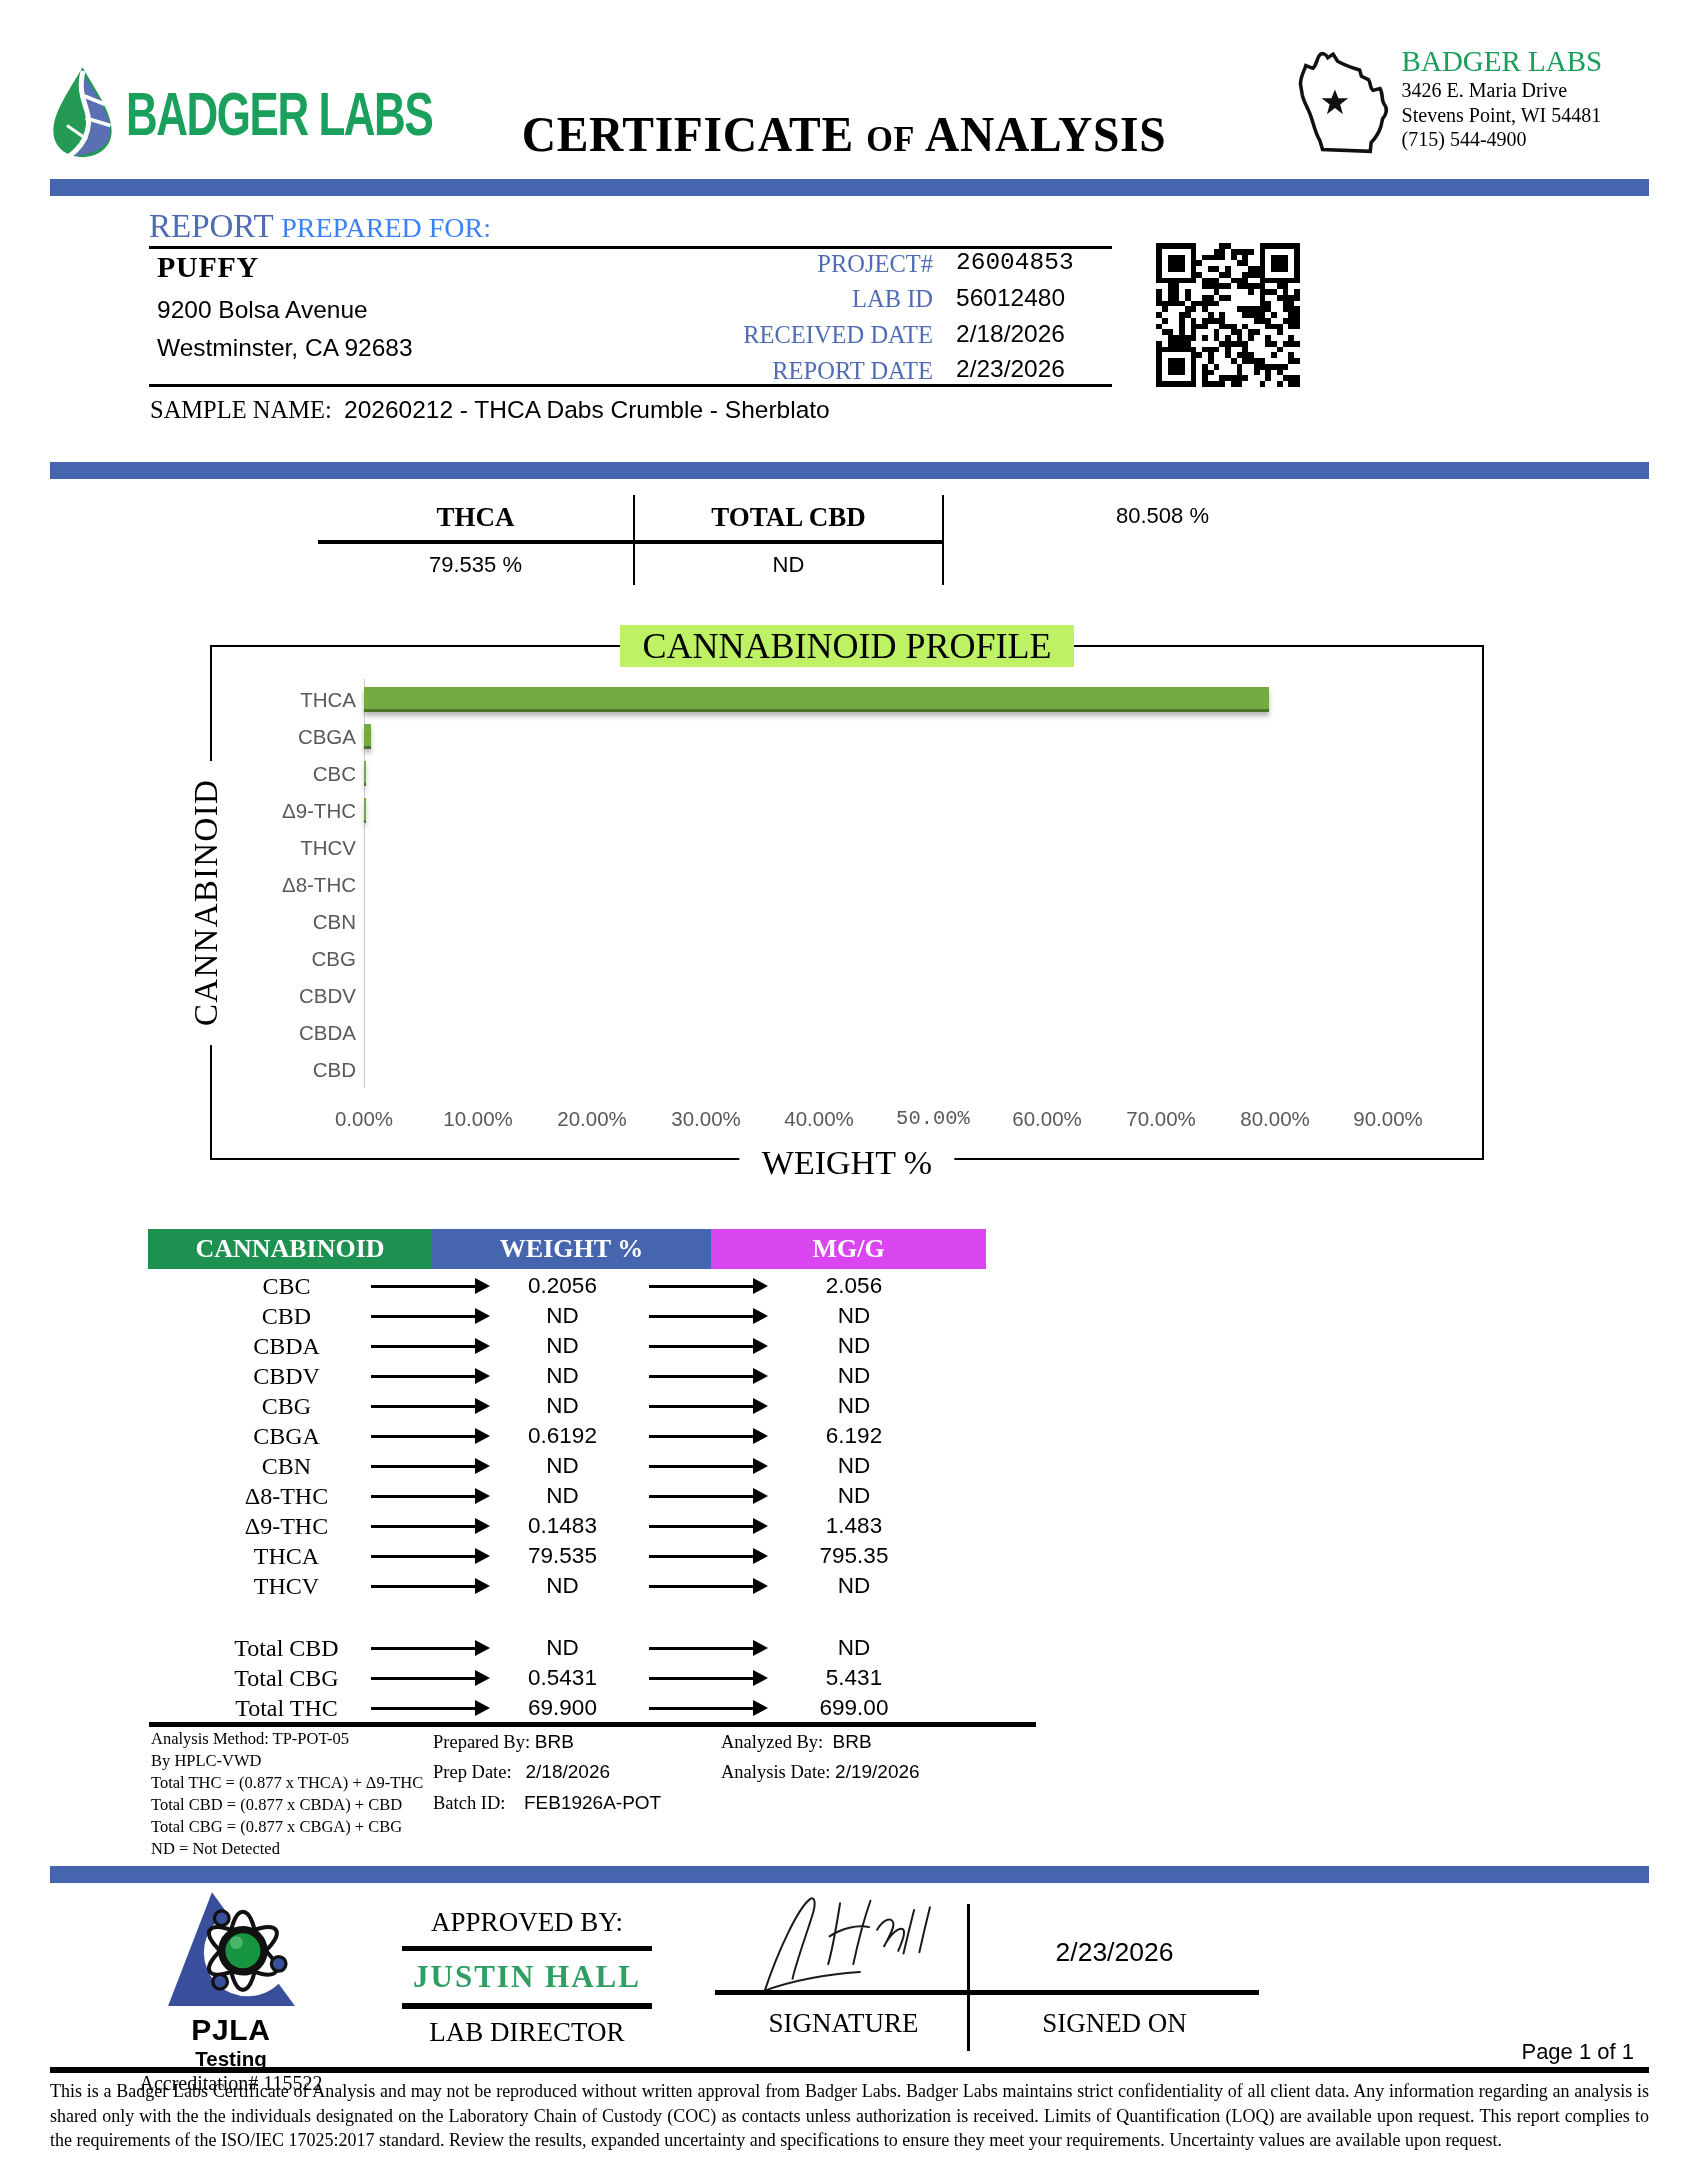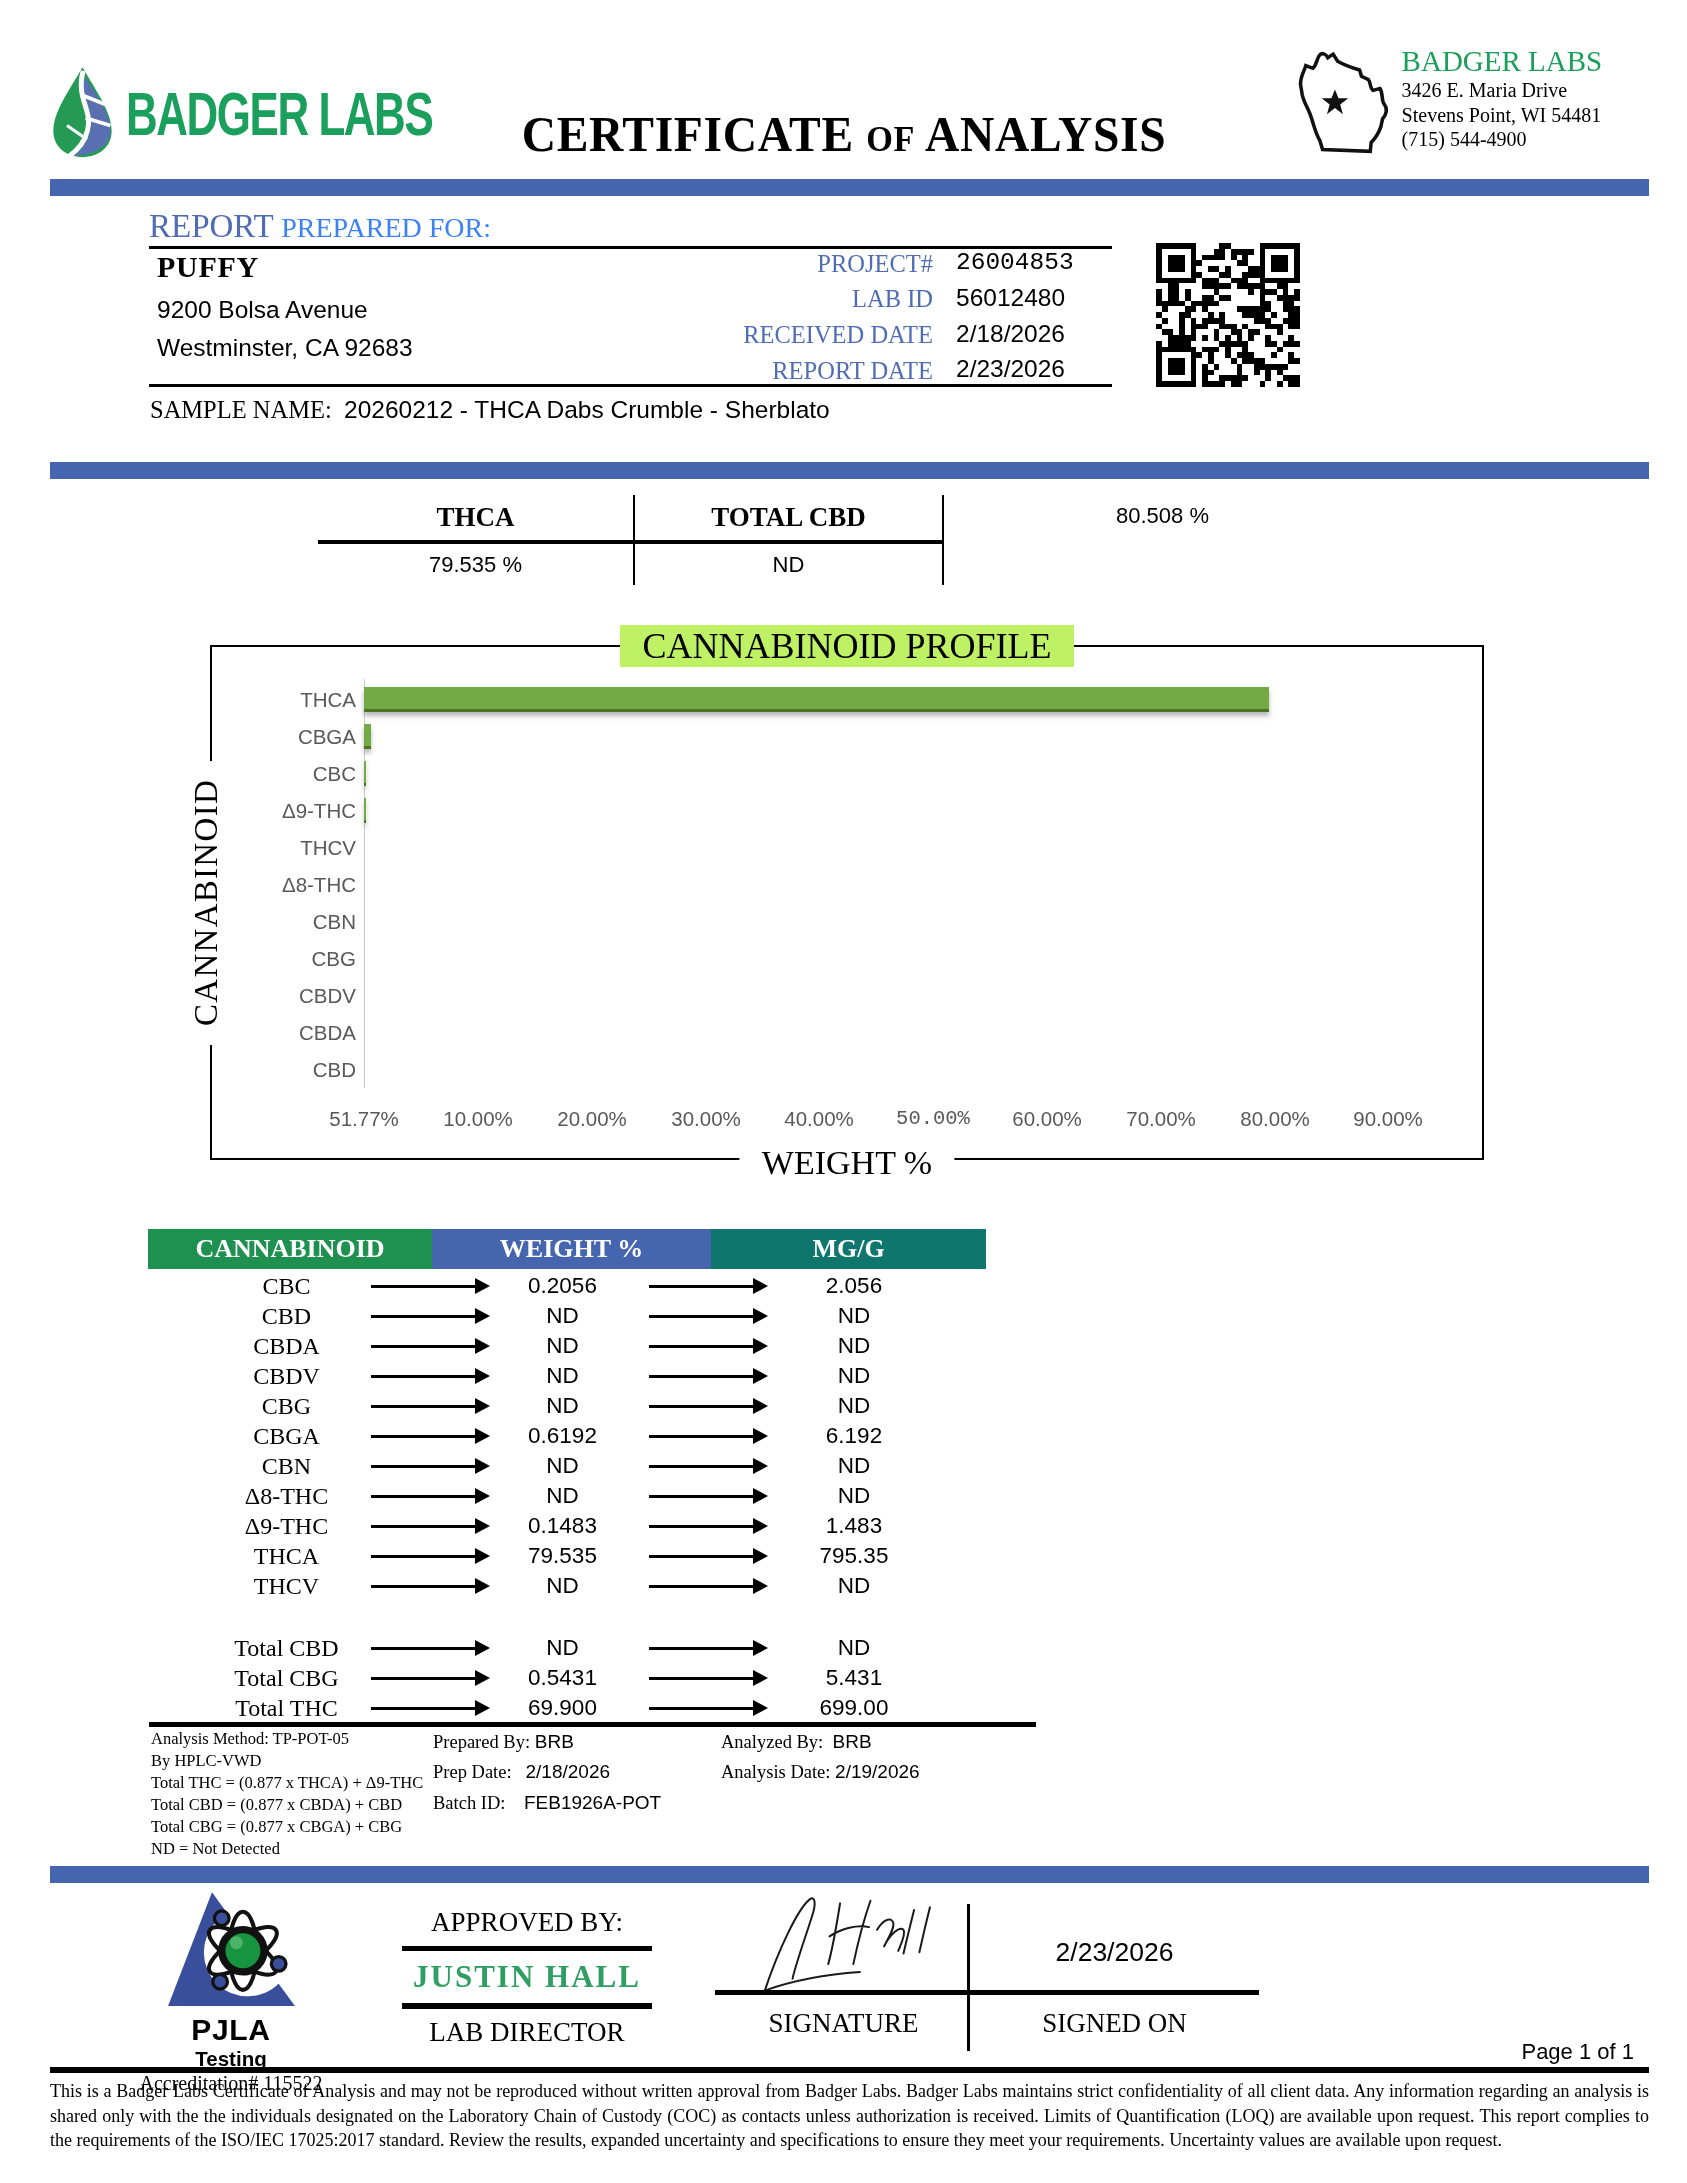--- a/index.html
+++ b/index.html
@@ -47,21 +47,21 @@
   .c-bar{position:absolute;left:152px;top:6px;height:22px;border-bottom:3.3px solid #4a7426;box-shadow:0 4px 4.6px rgba(110,110,110,.5);}
   .c-axis{position:absolute;left:152px;top:32px;width:1.3px;height:409px;background:#c9c9c9;}
   .c-ticks{position:absolute;left:0;top:460px;width:100%;height:26.5px;}
   .c-tick{position:absolute;transform:translateX(-50%);font-family:"Liberation Sans",sans-serif;font-size:20.5px;color:#595959;}
 
   
   .tbl-head{left:148px;top:1229px;width:838px;height:40px;display:flex;color:#fff;font-weight:bold;font-size:26px;}
   .tbl-head div{display:flex;align-items:center;justify-content:center;}
   .th-g1{width:284px;background:#1e9150;}
   .th-b{width:279px;background:#4565ae;}
-  .th-g2{width:275px;background:#0f766e;}
+  .th-g2{width:275px;background:#d946ef;}
   .t-rows{left:149px;width:820px;}
   .t-row{position:relative;height:30px;}
   .t-name{position:absolute;left:0;width:275px;text-align:center;font-size:24px;line-height:30px;}
   .t-val{position:absolute;font-family:"Liberation Sans",sans-serif;font-size:22.5px;line-height:30px;text-align:center;}
   .t-val.w{left:331px;width:165px;}
   .t-val.m{left:619px;width:172px;}
   .t-arrow{position:absolute;top:14px;height:3.3px;background:#000;width:105px;}
   .t-arrow.a1{left:222px;}
   .t-arrow.a2{left:500px;}
   .t-arrow::after{content:"";position:absolute;right:-14px;top:-6.6px;border-left:15px solid #000;border-top:8px solid transparent;border-bottom:8px solid transparent;}
@@ -450,21 +450,21 @@
         <span class="c-lab">CBDV</span>
       </div>
       <div class="c-row" style="height: 37px;">
         <span class="c-lab">CBDA</span>
       </div>
       <div class="c-row" style="height: 37px;">
         <span class="c-lab">CBD</span>
       </div>
     </div>
   <div class="c-ticks" id="chart-ticks">
-      <span class="c-tick" style="left: 152px;">51.77%</span>
+      <span class="c-tick" style="left: 152px;">0.00%</span>
       <span class="c-tick" style="left: 266px;">10.00%</span>
       <span class="c-tick" style="left: 380px;">20.00%</span>
       <span class="c-tick" style="left: 494px;">30.00%</span>
       <span class="c-tick" style="left: 607px;">40.00%</span>
       <span class="c-tick" style="left: 721px; font-family: Liberation Mono, monospace;">50.00%</span>
       <span class="c-tick" style="left: 835px;">60.00%</span>
       <span class="c-tick" style="left: 949px;">70.00%</span>
       <span class="c-tick" style="left: 1063px;">80.00%</span>
       <span class="c-tick" style="left: 1176px;">90.00%</span>
     </div>

